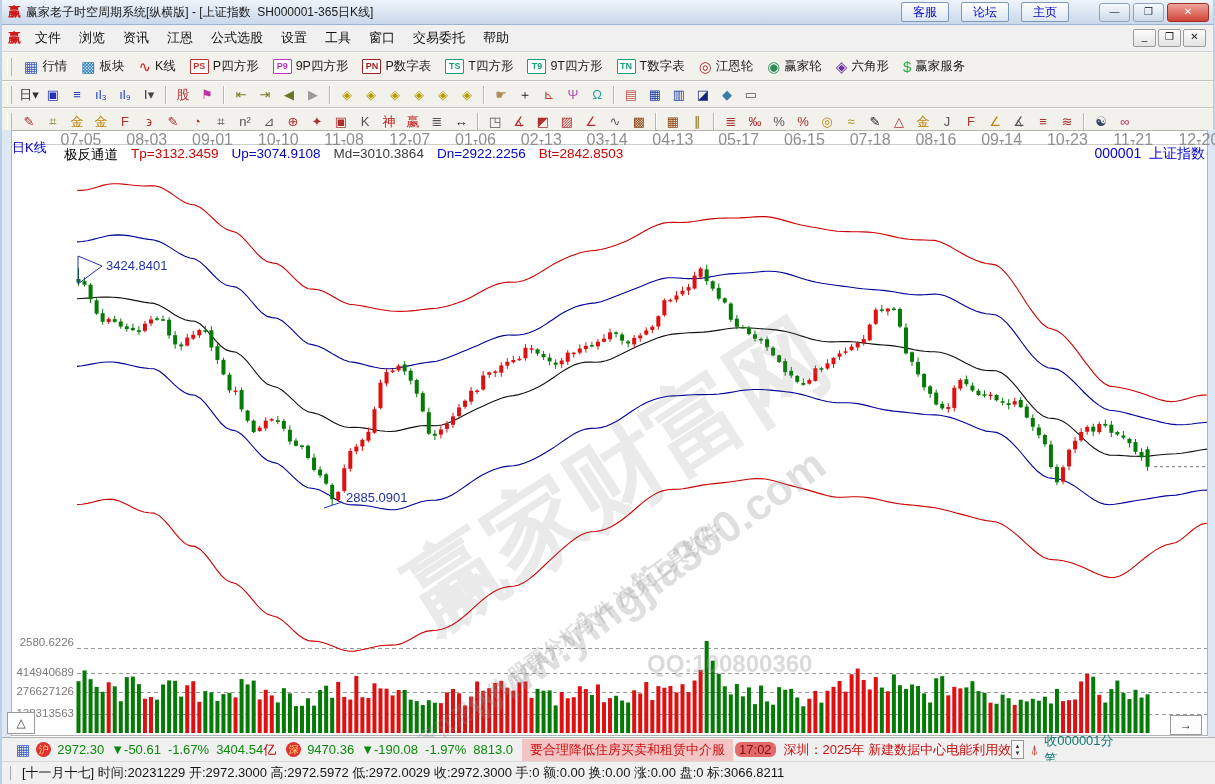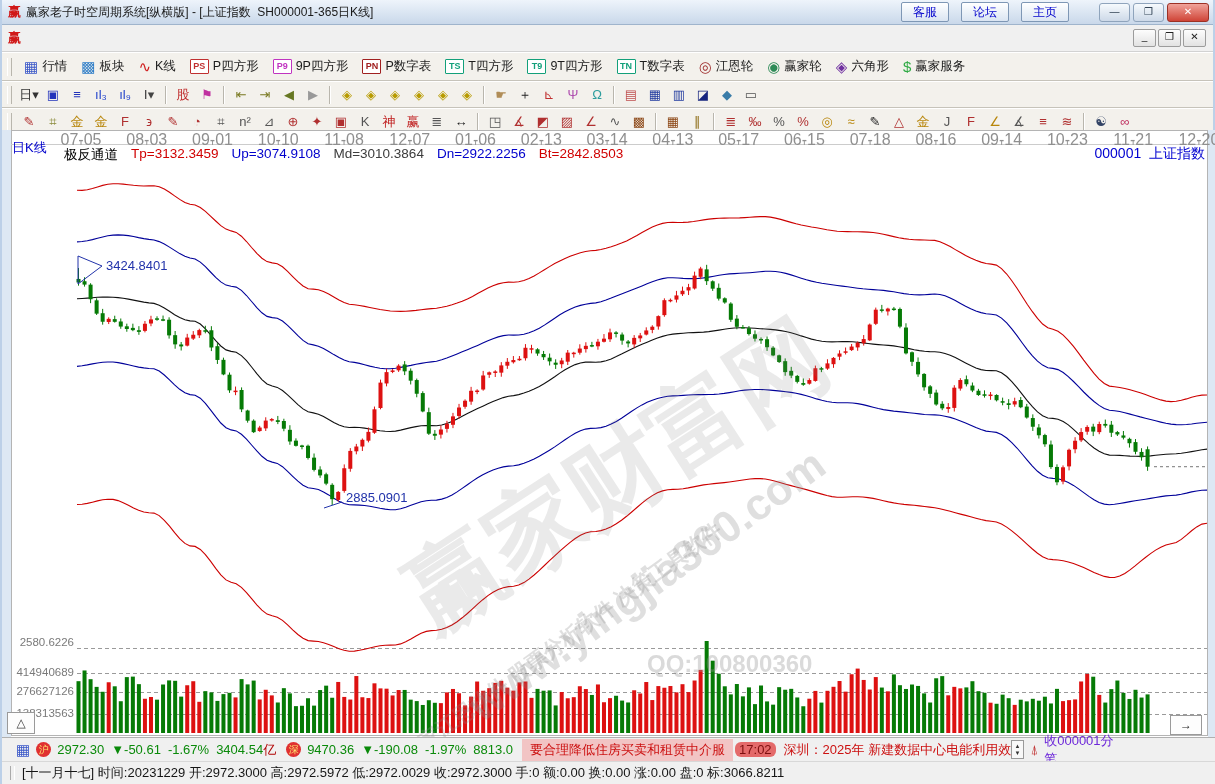--- a/index.html
+++ b/index.html
@@ -50,21 +50,21 @@
   .gridico{font-size:15px;color:#3a57c8;margin-right:6px;line-height:15px;}
   .badge{width:15px;height:15px;border-radius:50%;background:#e03030;color:#ffe36e;font-size:10px;line-height:15px;text-align:center;margin-right:6px;flex:0 0 auto;}
   .unit{color:#b00000;}
   .ticker{display:flex;align-items:center;white-space:nowrap;overflow:hidden;margin-left:2px;}
   .tseg1{background:#f2c4c4;color:#cc1111;padding:2px 8px;}
   .ttime{background:#e46a6a;color:#7d0e0e;padding:0 4px;margin-left:2px;border-radius:6px;}
   .tseg2{color:#cc1111;padding-left:8px;}
   .s1right{margin-left:auto;display:flex;align-items:center;gap:6px;margin-right:98px;}
   .spinner{width:13px;height:17px;border:1px solid #999;background:#f8f8f8;display:flex;flex-direction:column;align-items:center;justify-content:center;font-size:6px;line-height:7px;color:#333;}
   .signal{color:#c03030;font-size:13px;}
-  .stream{color:#6d28d9;}
+  .stream{color:#0f766e;}
   .s2{position:absolute;left:0;top:761px;width:1215px;height:23px;background:#f0f0f0;border-top:1px solid #d8d8d8;display:flex;align-items:center;font-size:13px;color:#151515;padding-left:8px;box-sizing:border-box;}
   .s2 .grip2{width:3px;height:14px;border-left:1px solid #aaa;border-right:1px solid #fff;margin-right:7px;}
   .s2 span{white-space:pre;}
 </style>
 </head>
 <body>
 
 <div class="app">
 
   <div class="titlebar">
@@ -77,20 +77,32 @@
       <div class="wingrp">
         <span class="winbtn">—</span>
         <span class="winbtn">❐</span>
         <span class="winbtn close">✕</span>
       </div>
     </div>
   </div>
 
   <div class="menubar">
     <span class="logo">赢</span>
+    <div id="menuitems" style="display:flex;">
+        <span class="menuitem">文件</span>
+        <span class="menuitem">浏览</span>
+        <span class="menuitem">资讯</span>
+        <span class="menuitem">江恩</span>
+        <span class="menuitem">公式选股</span>
+        <span class="menuitem">设置</span>
+        <span class="menuitem">工具</span>
+        <span class="menuitem">窗口</span>
+        <span class="menuitem">交易委托</span>
+        <span class="menuitem">帮助</span>
+      </div>
     <div class="childgrp">
       <span class="childbtn">_</span>
       <span class="childbtn">❐</span>
       <span class="childbtn">✕</span>
     </div>
   </div>
 
   <div class="toolbar t1" id="toolbar1">
       <span class="grip"></span>
       <span class="t1btn">

